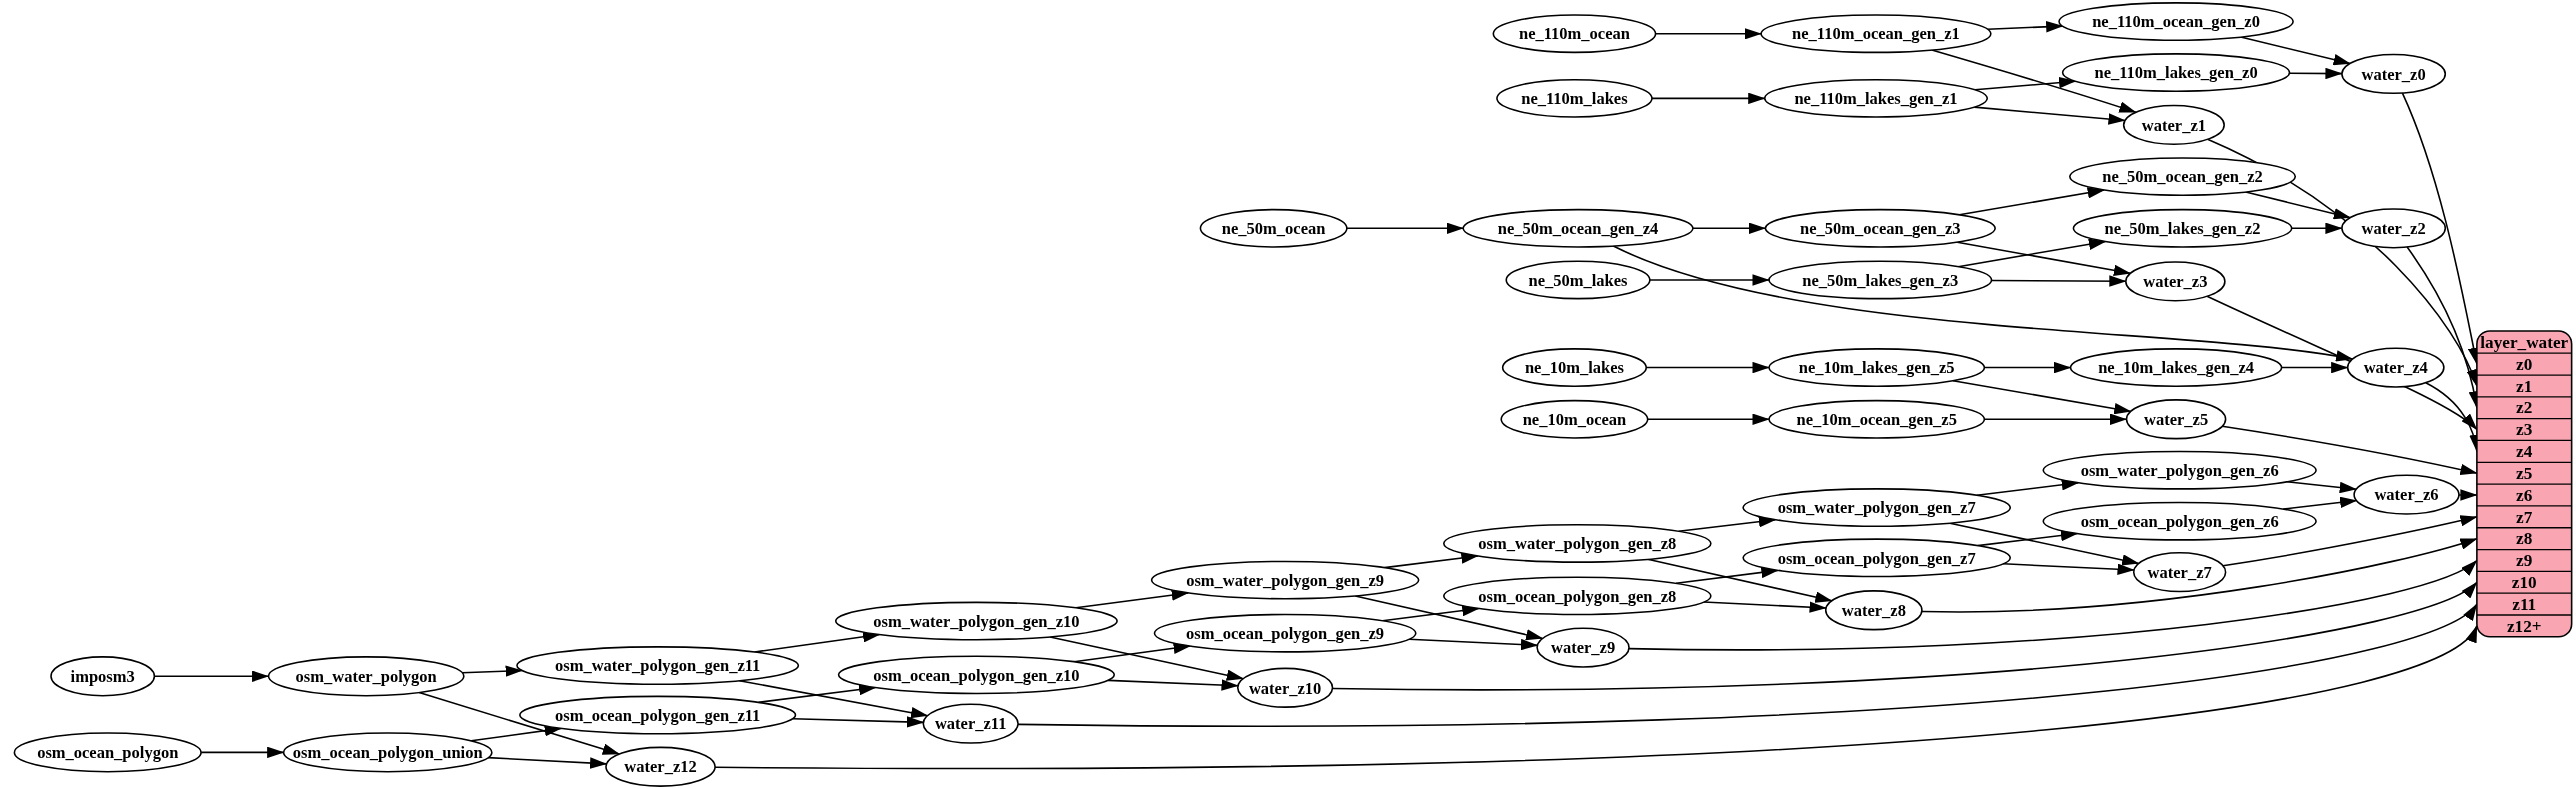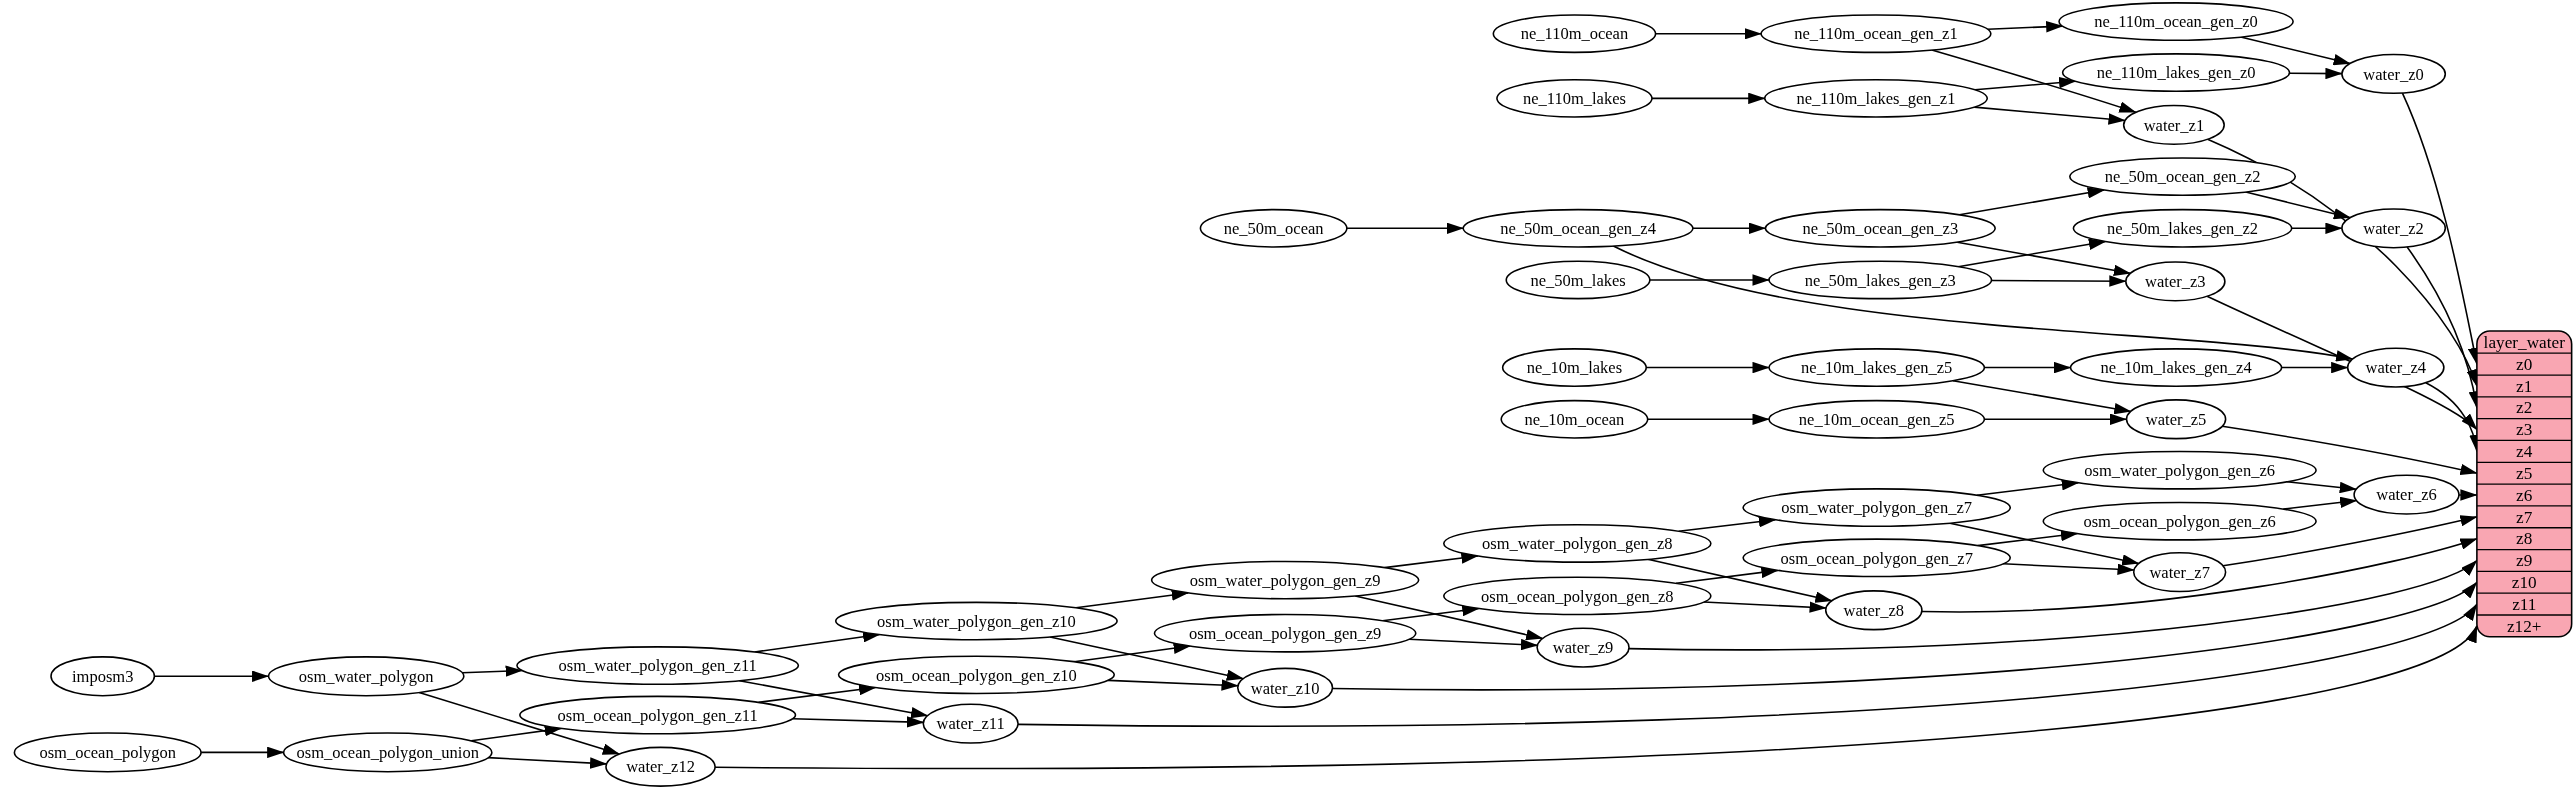--- a/index.html
+++ b/index.html
@@ -8,20 +8,21 @@
     background: #ffffff;
     width: 2576px;
     height: 789px;
     overflow: hidden;
   }
   #diagram-root {
     position: relative;
     width: 2576px;
     height: 789px;
     background: #ffffff;
+    font-weight: bold;
   }
   svg {
     display: block;
     font-family: "Liberation Serif", "DejaVu Serif", serif;
   }
   .edge-path {
     fill: none;
     stroke: #000000;
     stroke-width: 2.2;
   }

